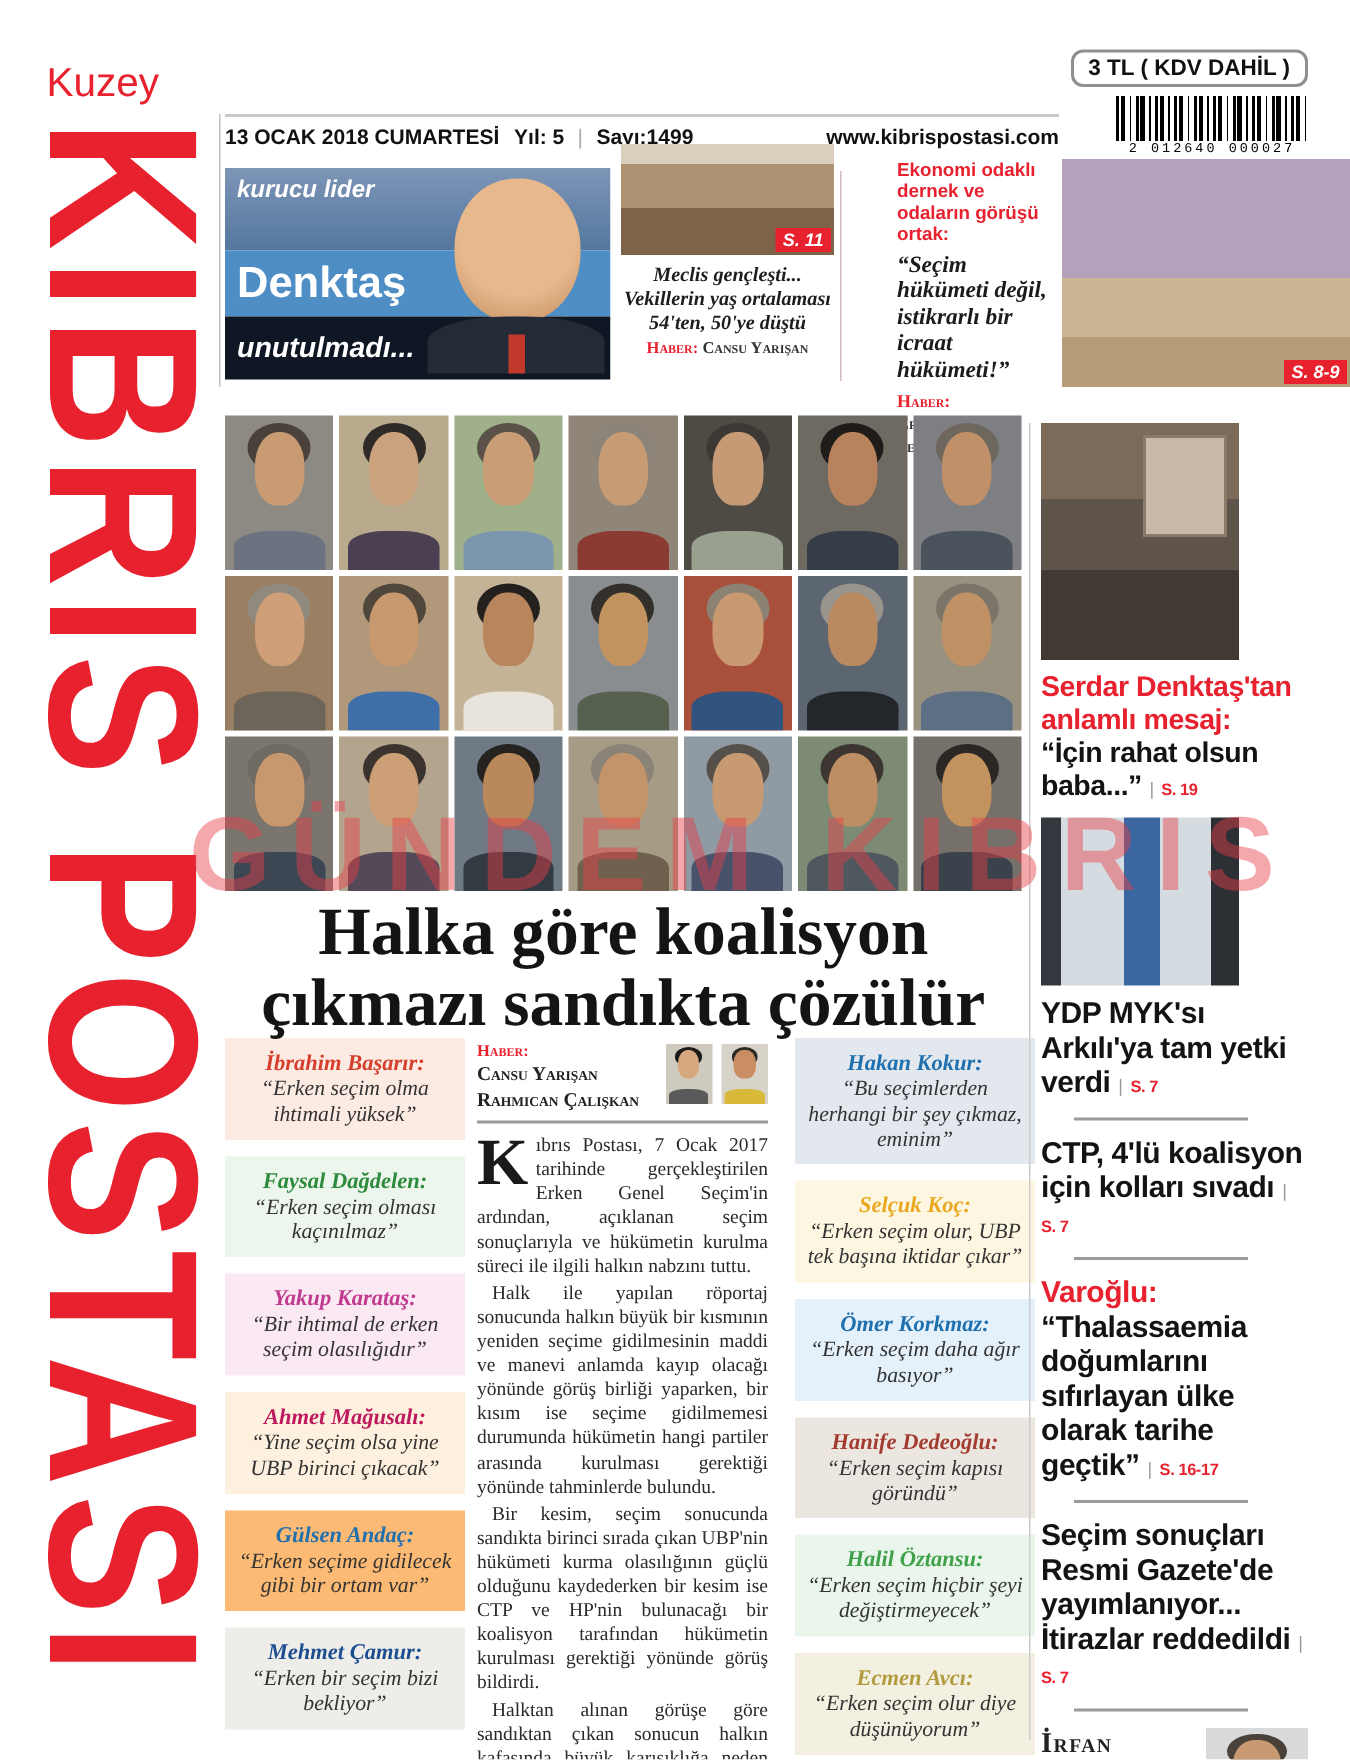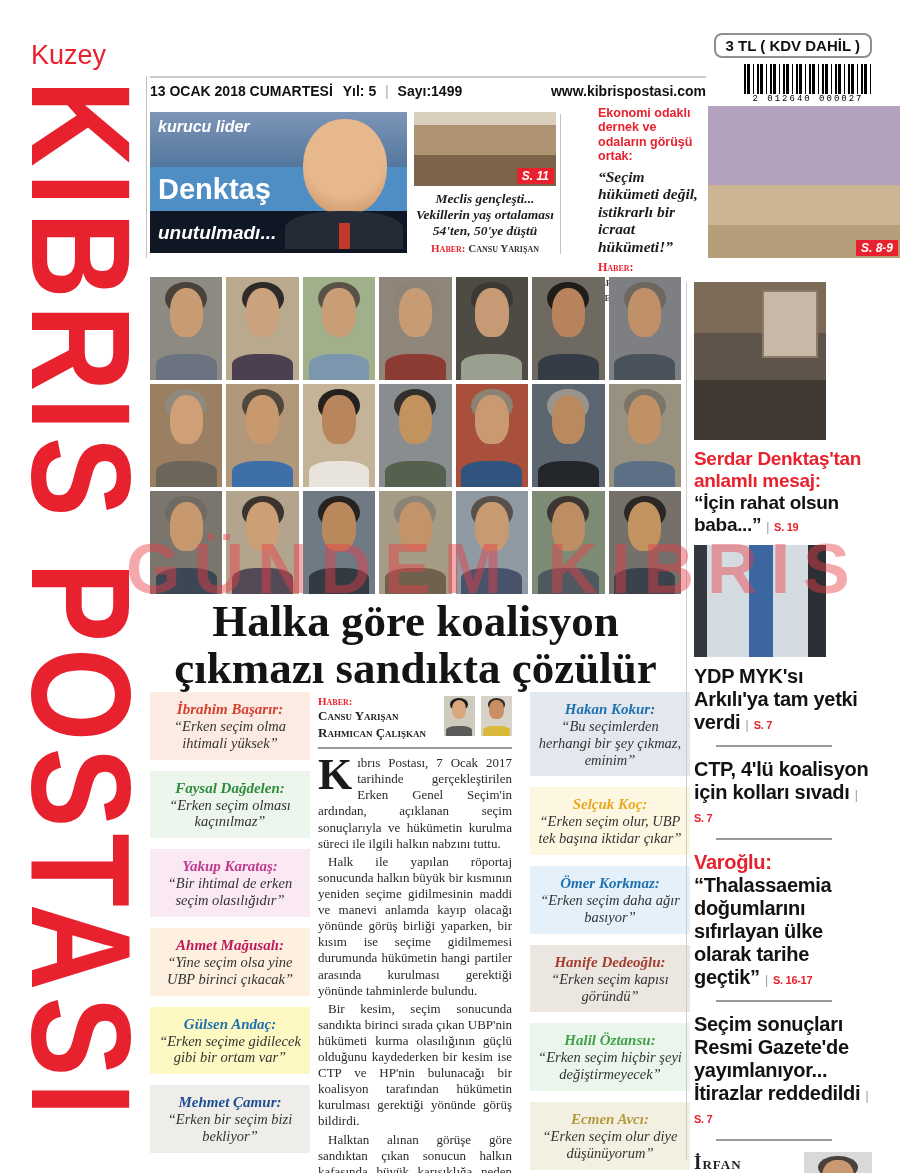--- a/index.html
+++ b/index.html
@@ -31,21 +31,21 @@
   .sd-kicker{height:50px;background:linear-gradient(180deg,#7d95b7,#54779e);color:#fff;
              font:700 italic 16px/1.22 "Liberation Sans",sans-serif;padding:5px 0 0 8px;}
   .sd-name{height:44px;background:#4e8ec5;color:#fff;font:700 29px/44px "Liberation Sans",sans-serif;padding-left:8px;}
   .sd-tail{height:47px;background:#0e1723;color:#fff;font:700 italic 19px/44px "Liberation Sans",sans-serif;padding-left:8px;}
   .denktas-photo{position:absolute;right:2px;top:5px;width:122px;height:132px;}
   .d-head{position:absolute;left:20px;top:2px;width:84px;height:96px;border-radius:48%;
           background:radial-gradient(circle at 50% 40%,#e6b88c 55%,#c08a5c);}
   .d-suit{position:absolute;bottom:0;left:2px;width:118px;height:38px;background:#242b37;border-radius:45% 45% 0 0;}
   .d-tie{position:absolute;bottom:0;left:56px;width:11px;height:26px;background:#c0392b;}
 
-  .story-meclis{position:absolute;left:414px;top:112px;width:142px;}
+  .story-meclis{position:absolute;left:414px;top:96px;width:142px;}
   .meclis-photo{position:relative;width:142px;height:74px;
       background:linear-gradient(180deg,#d9cfbc 0 18%,#ad9372 18% 58%,#7c6349 58% 100%);}
   .pbadge{position:absolute;right:2px;bottom:2px;background:#e8212e;color:#fff;
           font:700 italic 12px/1 "Liberation Sans",sans-serif;padding:2px 5px;}
   .meclis-cap{margin-top:5px;text-align:center;font:700 italic 13.5px/1.18 "Liberation Serif",serif;color:#1d1d1d;}
   .byline-sc{margin-top:3px;text-align:center;font:700 11px/1.2 "Liberation Serif",serif;
              font-variant:small-caps;color:#333;}
   .byline-sc .red{color:#e8212e;}
 
   .story-div{position:absolute;left:560px;top:114px;width:1px;height:140px;background:#d4bcbc;}
@@ -308,21 +308,21 @@
       <div class="qtext">“Erken seçim olması kaçınılmaz”</div>
     </div>
     <div class="qbox" style="background: rgb(250, 233, 242);">
       <div class="qname" style="color: rgb(192, 58, 144);">Yakup Karataş:</div>
       <div class="qtext">“Bir ihtimal de erken seçim olasılığıdır”</div>
     </div>
     <div class="qbox" style="background: rgb(253, 240, 222);">
       <div class="qname" style="color: #be185d;">Ahmet Mağusalı:</div>
       <div class="qtext">“Yine seçim olsa yine UBP birinci çıkacak”</div>
     </div>
-    <div class="qbox" style="background: #fef9c3;">
+    <div class="qbox" style="background: #fdba74;">
       <div class="qname" style="color: rgb(31, 112, 175);">Gülsen Andaç:</div>
       <div class="qtext">“Erken seçime gidilecek gibi bir ortam var”</div>
     </div>
     <div class="qbox" style="background: rgb(239, 237, 234);">
       <div class="qname" style="color: rgb(29, 78, 143);">Mehmet Çamur:</div>
       <div class="qtext">“Erken bir seçim bizi bekliyor”</div>
     </div>
   </div>
 
   <div class="article">

